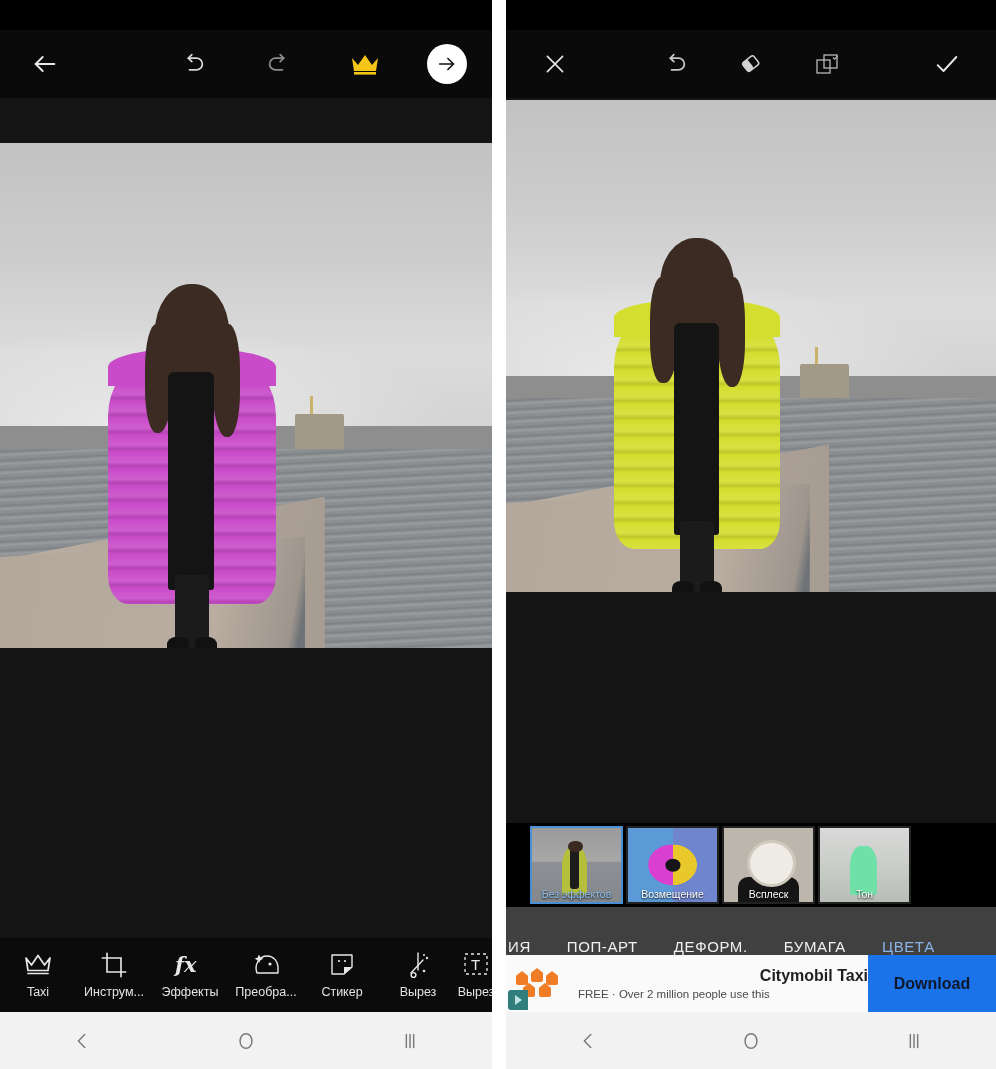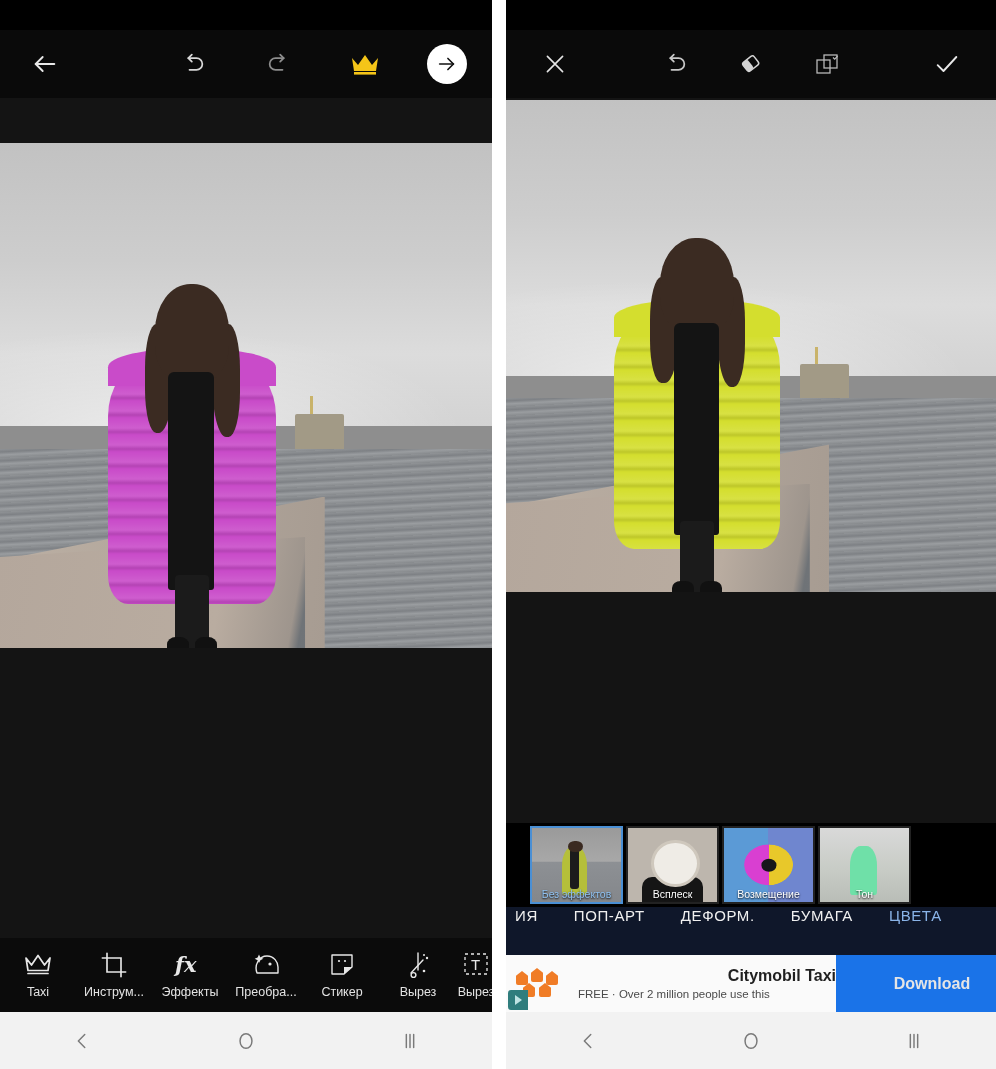--- a/index.html
+++ b/index.html
@@ -98,37 +98,37 @@
   .tb-teal .fig{position:absolute;left:36%;top:26%;width:26%;height:62%;background:#0a4f4f;border-radius:40% 40% 8% 8%;}
 
   .tb-tone{background:linear-gradient(#d9d9d9 0%,#c8ccc6 55%,#b9bdb7 100%);}
   .tb-tone .fig{position:absolute;left:34%;top:24%;width:30%;height:66%;background:#6fe0a8;border-radius:40% 40% 8% 8%;}
 
   .tb-none{background:linear-gradient(#9a9a9a 0%,#a8a8a8 45%,#8d9094 46%,#84878b 100%);}
   .tb-none .fig{position:absolute;left:34%;top:26%;width:28%;height:64%;background:#b5bf3a;border-radius:40% 40% 8% 8%;}
   .tb-none .fig:after{content:"";position:absolute;left:33%;top:4%;width:34%;height:84%;background:#1c1c1c;border-radius:3px;}
   .tb-none .hd{position:absolute;left:41%;top:17%;width:16%;height:16%;background:#3a2a21;border-radius:50%;}
 
-  .tabs{height:48px;flex:0 0 48px;background:#0f172a;display:flex;align-items:flex-start;overflow:hidden;padding-left:7px;}
+  .tabs{height:48px;flex:0 0 48px;background:#404040;display:flex;align-items:flex-end;overflow:hidden;}
   .tab{padding:0 18px;font-size:15px;letter-spacing:.6px;color:#f0f0f0;white-space:nowrap;}
   .tab.clip{padding-left:2px;}
   .tab.active{color:#8ab4e8;}
 
   .ad{height:57px;flex:0 0 57px;background:#fafafa;display:flex;align-items:center;}
   .ad-logo{width:64px;flex:0 0 64px;position:relative;height:57px;}
   .pin{position:absolute;width:12px;height:14px;background:#f07c26;border-radius:4px 4px 2px 2px;
        clip-path:polygon(50% 0,100% 34%,100% 100%,0 100%,0 34%);}
   .adchoice{position:absolute;left:2px;bottom:2px;width:20px;height:20px;background:#2f7d7d;border-radius:3px 0 0 3px;
        display:flex;align-items:center;justify-content:center;}
   .adchoice i{width:0;height:0;border-left:7px solid #bfe3e3;border-top:5px solid transparent;border-bottom:5px solid transparent;}
   .ad-txt{flex:1;min-width:0;}
   .ad-title{font-size:16px;font-weight:bold;color:#1f1f1f;line-height:1.15;text-align:right;}
   .ad-sub{font-size:11.5px;color:#4a4a4a;margin-top:2px;margin-left:8px;}
-  .ad-btn{width:128px;flex:0 0 128px;height:57px;background:#1a73e8;color:#e5e5e5;font-size:16px;font-weight:bold;
-       display:flex;align-items:center;justify-content:center;padding-left:32px;}
+  .ad-btn{width:128px;flex:0 0 128px;height:57px;background:#1a73e8;color:#0f172a;font-size:16px;font-weight:bold;
+       display:flex;align-items:center;justify-content:center;}
 
   
   .navbar{height:57px;flex:0 0 57px;background:#f2f2f2;display:flex;align-items:center;justify-content:space-around;}
   .navbar .nb{width:48px;height:40px;display:flex;align-items:center;justify-content:center;color:#7a7a7a;}
 </style>
 </head>
 <body>
 
 <div class="screen">
 
@@ -364,33 +364,33 @@
 
       <div class="thumb sel">
         <div class="tpic tb-none">
           <div class="fig"></div>
             <div class="hd"></div>
         </div>
         <div class="cap">Без эффектов</div>
       </div>
 
       <div class="thumb">
+        <div class="tpic tb-flower">
+          <div class="pet"></div>
+            <div class="core"></div>
+        </div>
+        <div class="cap">Возмещение</div>
+      </div>
+
+      <div class="thumb">
         <div class="tpic tb-splash">
           <div class="body"></div>
             <div class="hat"></div>
         </div>
         <div class="cap">Всплеск</div>
-      </div>
-
-      <div class="thumb">
-        <div class="tpic tb-flower">
-          <div class="pet"></div>
-            <div class="core"></div>
-        </div>
-        <div class="cap">Возмещение</div>
       </div>
 
 
       <div class="thumb">
         <div class="tpic tb-tone">
           <div class="fig"></div>
         </div>
         <div class="cap">Тон</div>
       </div>
     </div>

